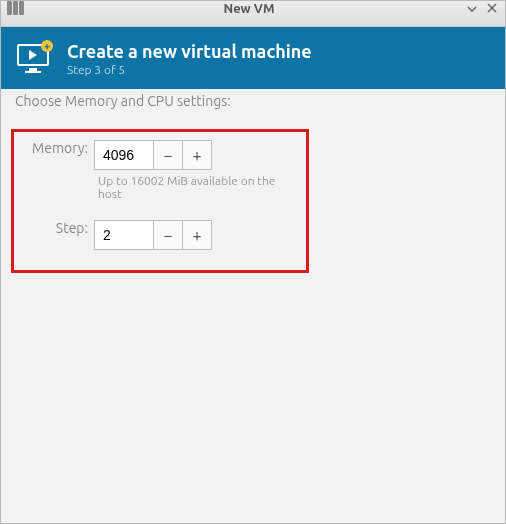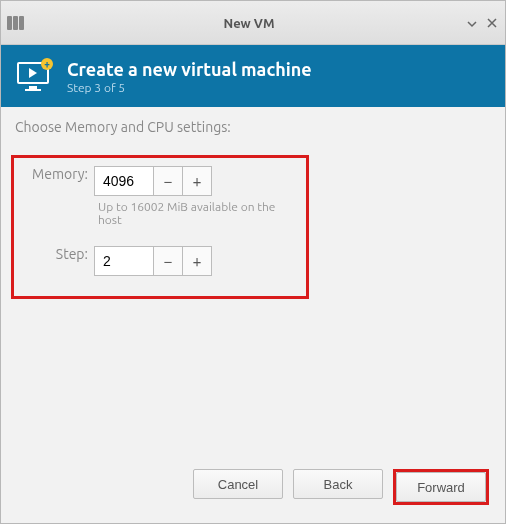--- a/index.html
+++ b/index.html
@@ -1,30 +1,30 @@
 <!DOCTYPE html>
 <html><head>
 <meta charset="utf-8">
 <style>
 * { box-sizing: border-box; margin: 0; padding: 0; }
 body { font-family: "Segoe UI", Ubuntu, sans-serif; font-size: 14px; background: #e8e8e8; color: #3c3c3c; }
 .window { width: 506px; height: 524px; background: #f2f2f2; border: 1px solid #b8b8b8; display: flex; flex-direction: column; }
-.titlebar { height: 44px; background: linear-gradient(to bottom, #ececec, #dedede); display: flex; align-items: center; padding: 0 6px; border-bottom: 1px solid #c8c8c8; }
+.titlebar { height: 26px; background: linear-gradient(to bottom, #ececec, #dedede); display: flex; padding: 0 6px; border-bottom: 1px solid #c8c8c8; }
 .app-icon { width: 18px; height: 14px; margin-right: 8px; }
 .title-text { flex: 1; text-align: center; font-weight: 600; color: #555; font-size: 13px; }
 .win-btns { display: flex; gap: 6px; }
 .win-btn { width: 14px; height: 14px; color: #666; cursor: pointer; display: flex; align-items: center; justify-content: center; }
 
 .banner { background: #0d74a6; height: 62px; display: flex; align-items: center; padding: 0 14px; gap: 12px; }
 .banner-icon { width: 40px; height: 40px; position: relative; }
 .banner-texts { color: #fff; }
 .banner-title { font-size: 18px; font-weight: 700; }
 .banner-sub { font-size: 12px; color: #b8d9ec; margin-top: 2px; }
 
-.content { flex: 1; padding: 12px 14px; }
+.content { flex: 1; padding: 4px 14px; }
 .section-label { color: #888; font-size: 14px; margin-bottom: 20px; }
 .highlight-box { border: 3px solid #d91c1c; padding: 8px 10px 16px 0; width: 298px; margin-left: -4px; }
 
 .row { display: flex; align-items: flex-start; margin-bottom: 4px; }
 .row-label { width: 80px; text-align: right; color: #888; font-size: 14px; padding-right: 6px; }
 .spinner { display: flex; }
 .spinner input { width: 60px; height: 30px; border: 1px solid #bcbcbc; padding: 0 8px; font-size: 14px; background: #fff; outline: none; }
 .spin-btn { width: 30px; height: 30px; border: 1px solid #bcbcbc; background: #fafafa; margin-left: -1px; display: flex; align-items: center; justify-content: center; font-size: 16px; color: #555; cursor: pointer; }
 .hint { font-size: 12px; color: #999; margin-left: 84px; margin-bottom: 20px; }
 
@@ -95,20 +95,13 @@
         <div class="row-label">Step:</div>
         <div class="spinner">
           <input type="text" value="2" style="">
           <div class="spin-btn">−</div>
           <div class="spin-btn">+</div>
         </div>
       </div>
     </div>
   </div>
 
-  <div class="footer">
-    <button class="btn">Cancel</button>
-    <button class="btn">Back</button>
-    <span class="fwd-border">
-      <button class="btn" style="margin:0">Forward</button>
-    </span>
-  </div>
 </div>
 
 </body></html>

